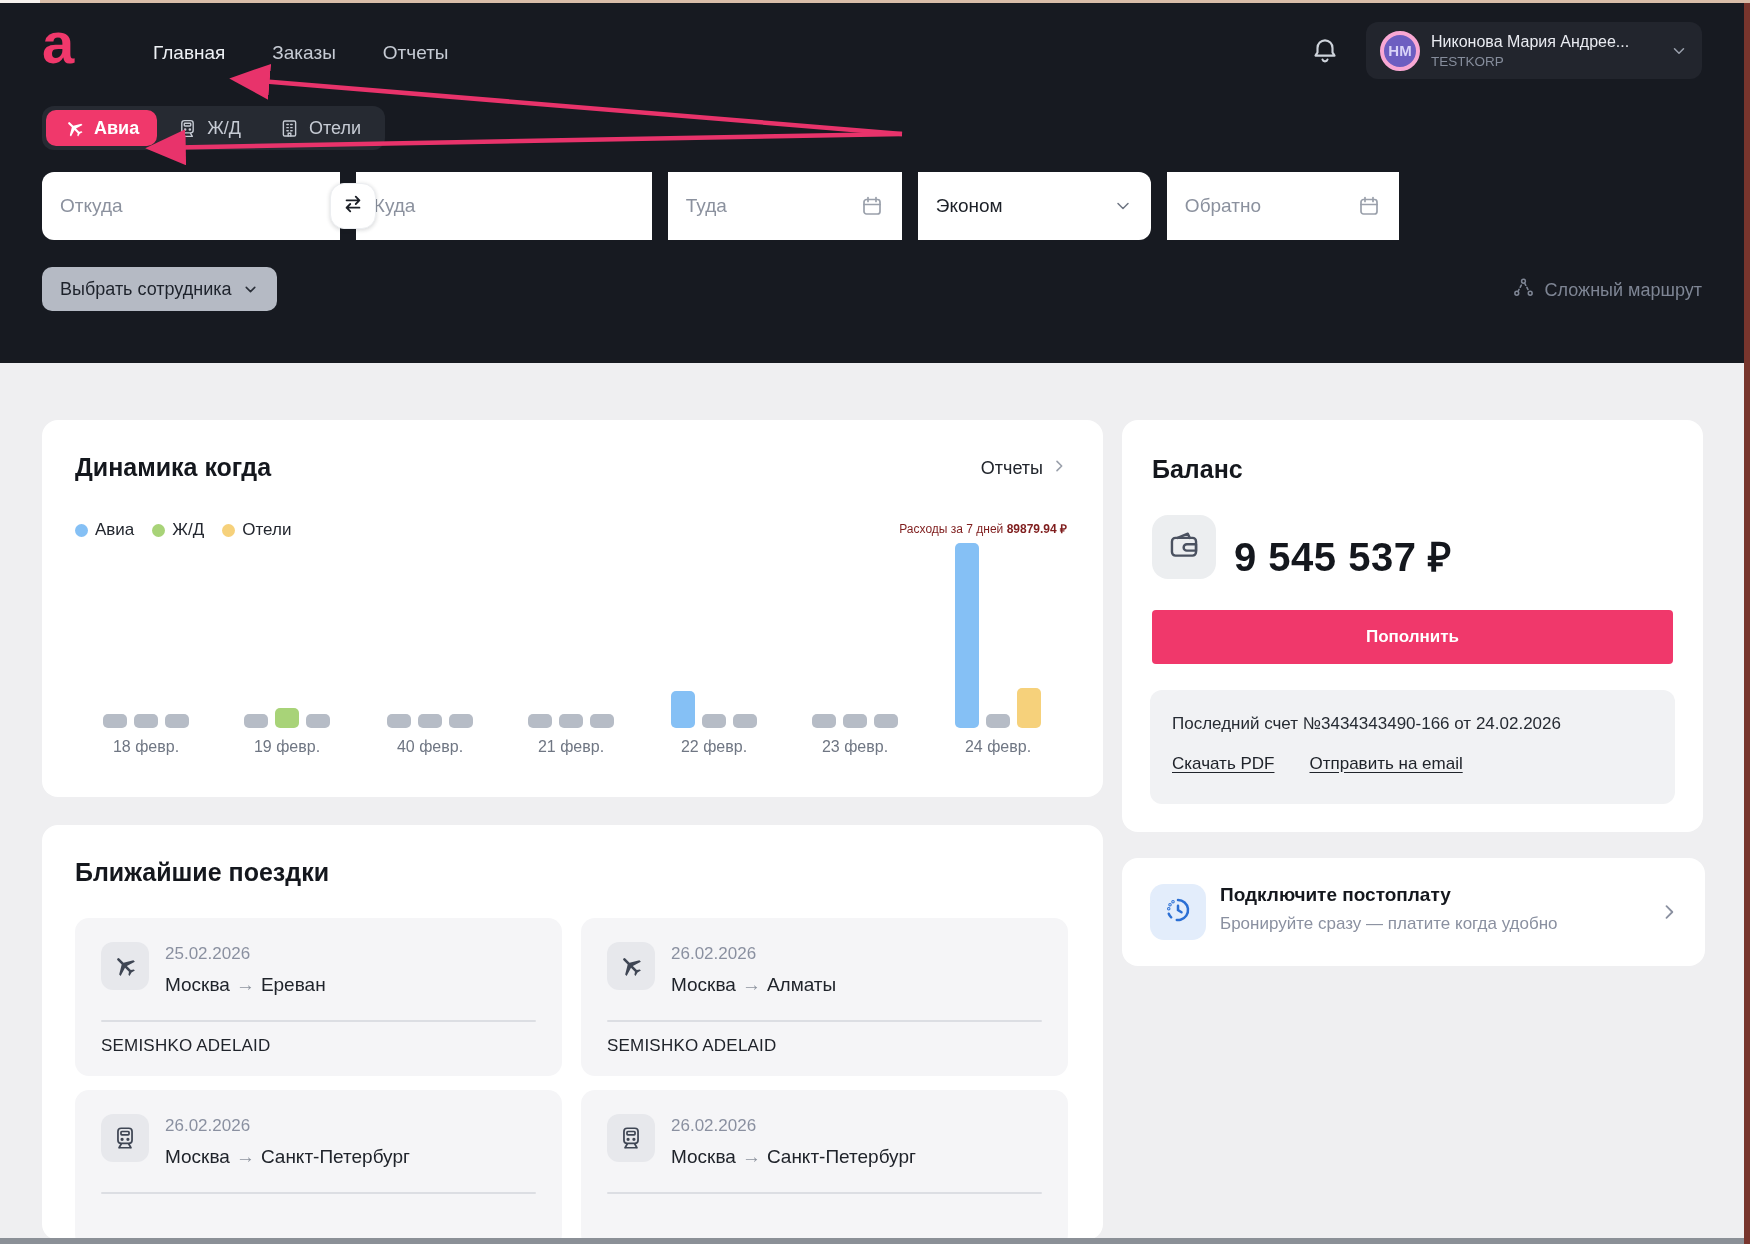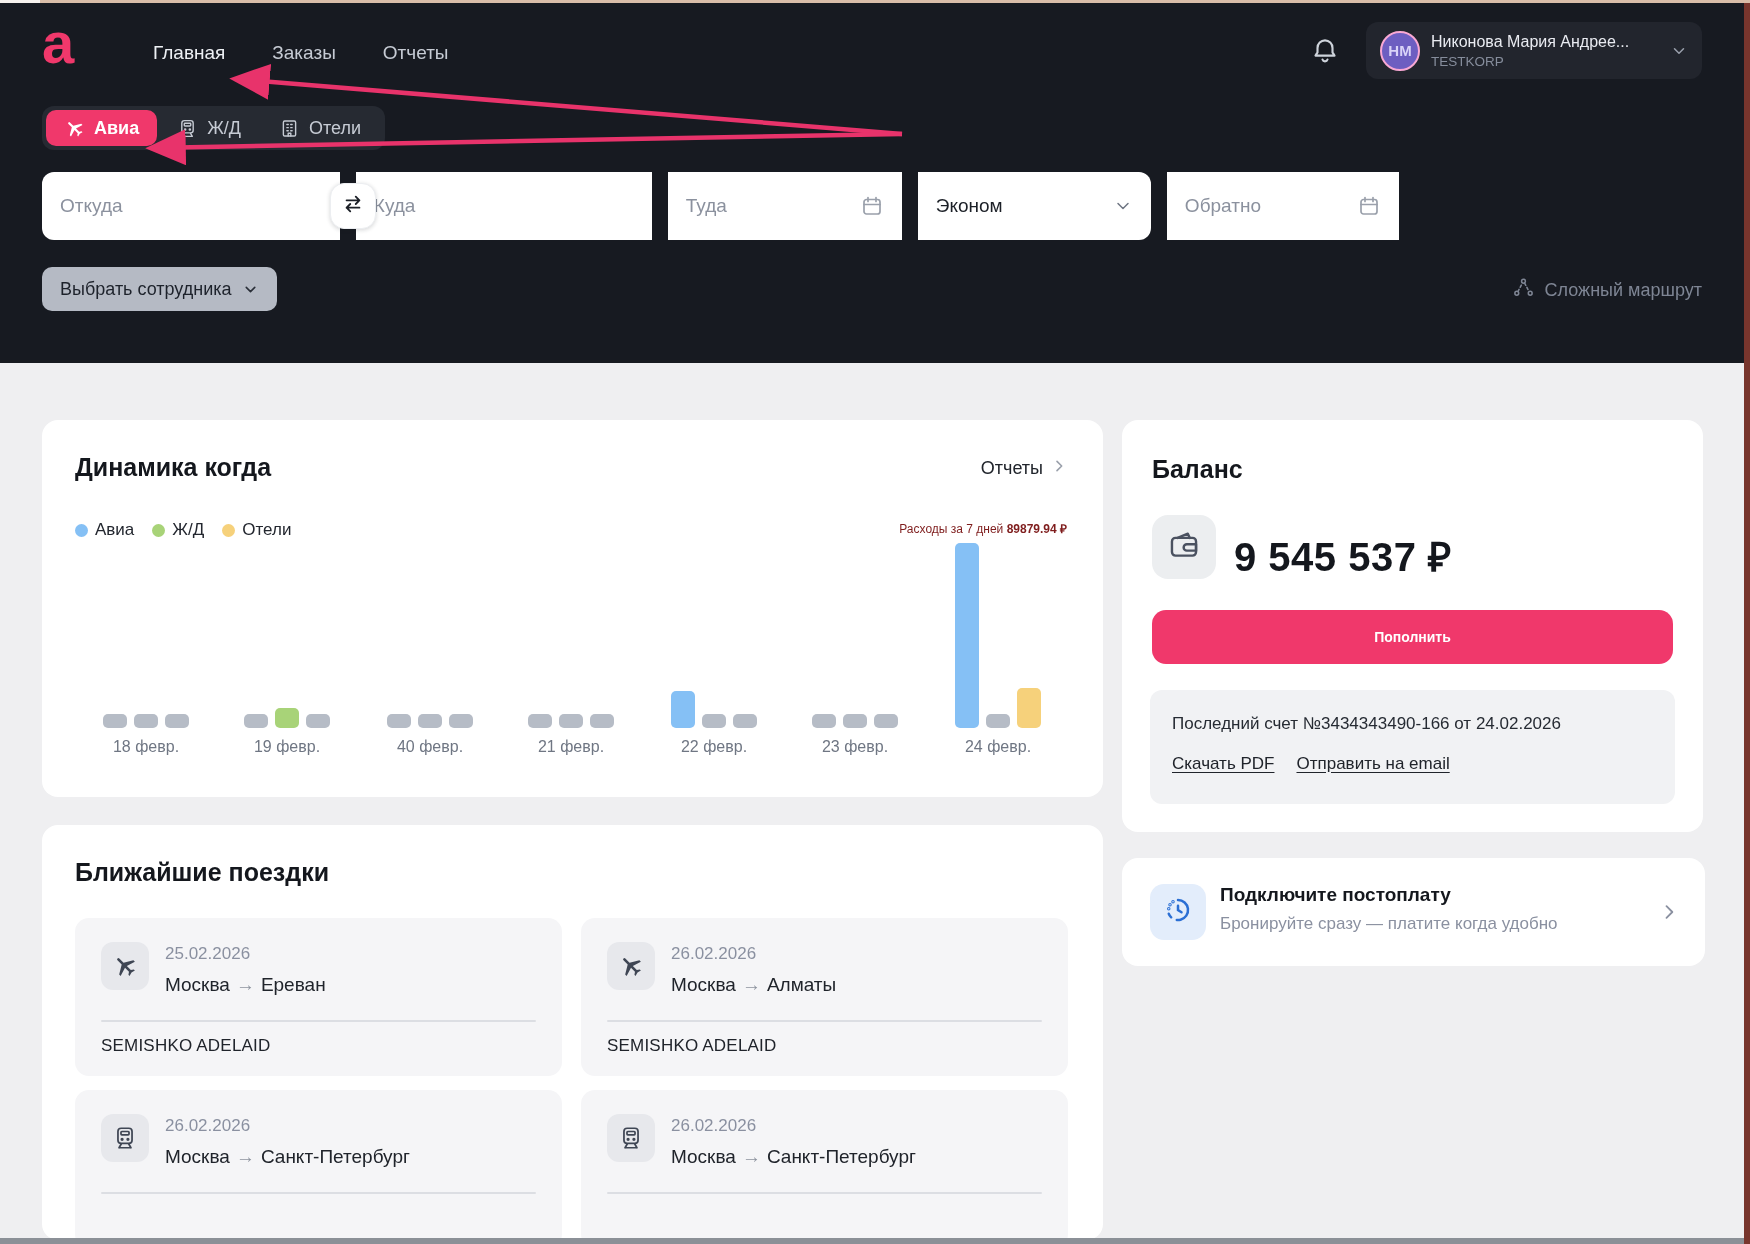--- a/index.html
+++ b/index.html
@@ -14,21 +14,21 @@
   .strip-bottom { position:absolute; left:0; bottom:0; right:6px; height:6px; background:#8b9097; z-index:60; }
 
   
   header { position:absolute; left:0; top:0; width:1750px; height:363px; background:#171a21; z-index:1; }
   .logo { position:absolute; left:42px; top:14px; font-size:58px; font-weight:700; color:#f0386b; line-height:1; letter-spacing:-2px; cursor:pointer; }
   #main-nav { position:absolute; left:153px; top:42px; display:flex; gap:47px; }
   .nav-item { font-size:19px; color:#c6cbd4; cursor:pointer; }
   .nav-item.active { color:#eef1f5; }
   .bell-btn { position:absolute; left:1310px; top:36px; width:32px; height:32px; color:#ced3db; cursor:pointer; }
   .user-chip { position:absolute; left:1366px; top:22px; width:336px; height:57px; background:#22252d; border-radius:12px; display:flex; align-items:center; padding:0 14px; gap:11px; cursor:pointer; }
-  .avatar { width:40px; height:40px; border-radius:50%; background:#6d5ec1; border:2px solid #f9a8d4; color:#d9d3f8; font-size:15px; font-weight:600; display:flex; align-items:center; justify-content:center; flex:0 0 auto; }
+  .avatar { width:40px; height:40px; border-radius:50%; background:#6d5ec1; border:4px solid #f9a8d4; color:#d9d3f8; font-size:15px; font-weight:600; display:flex; align-items:center; justify-content:center; flex:0 0 auto; }
   .user-texts { flex:1; min-width:0; }
   .user-name { font-size:16px; color:#e9ebf1; white-space:nowrap; overflow:hidden; }
   .user-company { font-size:13.5px; color:#868d9c; margin-top:3px; }
   .user-chip .chev { color:#9aa0ac; width:18px; height:18px; flex:0 0 auto; }
 
   #service-tabs { position:absolute; left:42px; top:106px; height:44px; background:#262a32; border-radius:12px; display:flex; align-items:center; padding:4px 6px 4px 4px; gap:2px; }
   .tab { display:flex; align-items:center; gap:9px; height:36px; padding:0 18px; border-radius:10px; color:#c6cbd4; font-size:18px; cursor:pointer; }
   .tab svg { width:21px; height:21px; }
   .tab.active { background:#f0386b; color:#ffffff; font-weight:600; }
 
@@ -80,24 +80,24 @@
   .trip-date { position:absolute; left:90px; top:26px; font-size:17px; color:#8a90a0; }
   .trip-route { position:absolute; left:90px; top:56px; font-size:19px; color:#20242b; }
   .trip-route .arr { color:#8d939e; padding:0 6px; }
   .trip-divider { position:absolute; left:26px; right:26px; top:102px; height:2px; background:#dcdee3; border-radius:1px; }
   .trip-passenger { position:absolute; left:26px; top:118px; font-size:17px; color:#20242b; letter-spacing:.2px; }
 
   .balance-card .card-title { position:absolute; left:30px; top:35px; }
   .wallet-sq { position:absolute; left:30px; top:95px; width:64px; height:64px; background:#eceef0; border-radius:16px; display:flex; align-items:center; justify-content:center; color:#4a5160; }
   .wallet-sq svg { width:34px; height:34px; }
   .balance-amount { position:absolute; left:112px; top:108px; font-size:40px; font-weight:700; color:#14171d; letter-spacing:.5px; }
-  .topup-btn { position:absolute; left:30px; top:190px; width:521px; height:54px; background:#f0386b; border:none; border-radius:14px; color:#fff; font-size:14px; font-weight:600; font-family:"Liberation Sans", sans-serif; cursor:pointer; }
+  .topup-btn { position:absolute; left:30px; top:190px; width:521px; height:54px; background:#f0386b; border:none; border-radius:4px; color:#fff; font-size:17px; font-weight:600; font-family:"Liberation Sans", sans-serif; cursor:pointer; }
   .invoice-box { position:absolute; left:28px; top:270px; width:525px; height:114px; background:#f1f2f4; border-radius:12px; padding:24px 22px; }
   .invoice-text { font-size:17px; color:#262b33; }
-  .invoice-links { display:flex; gap:22px; margin-top:20px; }
+  .invoice-links { display:flex; gap:35px; margin-top:20px; }
   .invoice-links span { font-size:17px; font-weight:500; color:#20242b; text-decoration:underline; text-underline-offset:3px; cursor:pointer; }
 
   .postpay-icon-sq { position:absolute; left:28px; top:26px; width:56px; height:56px; background:#e3edfb; border-radius:14px; display:flex; align-items:center; justify-content:center; color:#2b6fd4; }
   .postpay-icon-sq svg { width:30px; height:30px; }
   .postpay-title { position:absolute; left:98px; top:26px; font-size:19px; font-weight:700; color:#14171d; }
   .postpay-sub { position:absolute; left:98px; top:56px; font-size:17px; color:#8a90a0; }
   .postpay-chev { position:absolute; right:26px; top:44px; width:20px; height:20px; color:#8a90a0; }
 
   #annotations { position:absolute; left:0; top:0; width:1750px; height:1244px; pointer-events:none; z-index:50; }
 </style>

